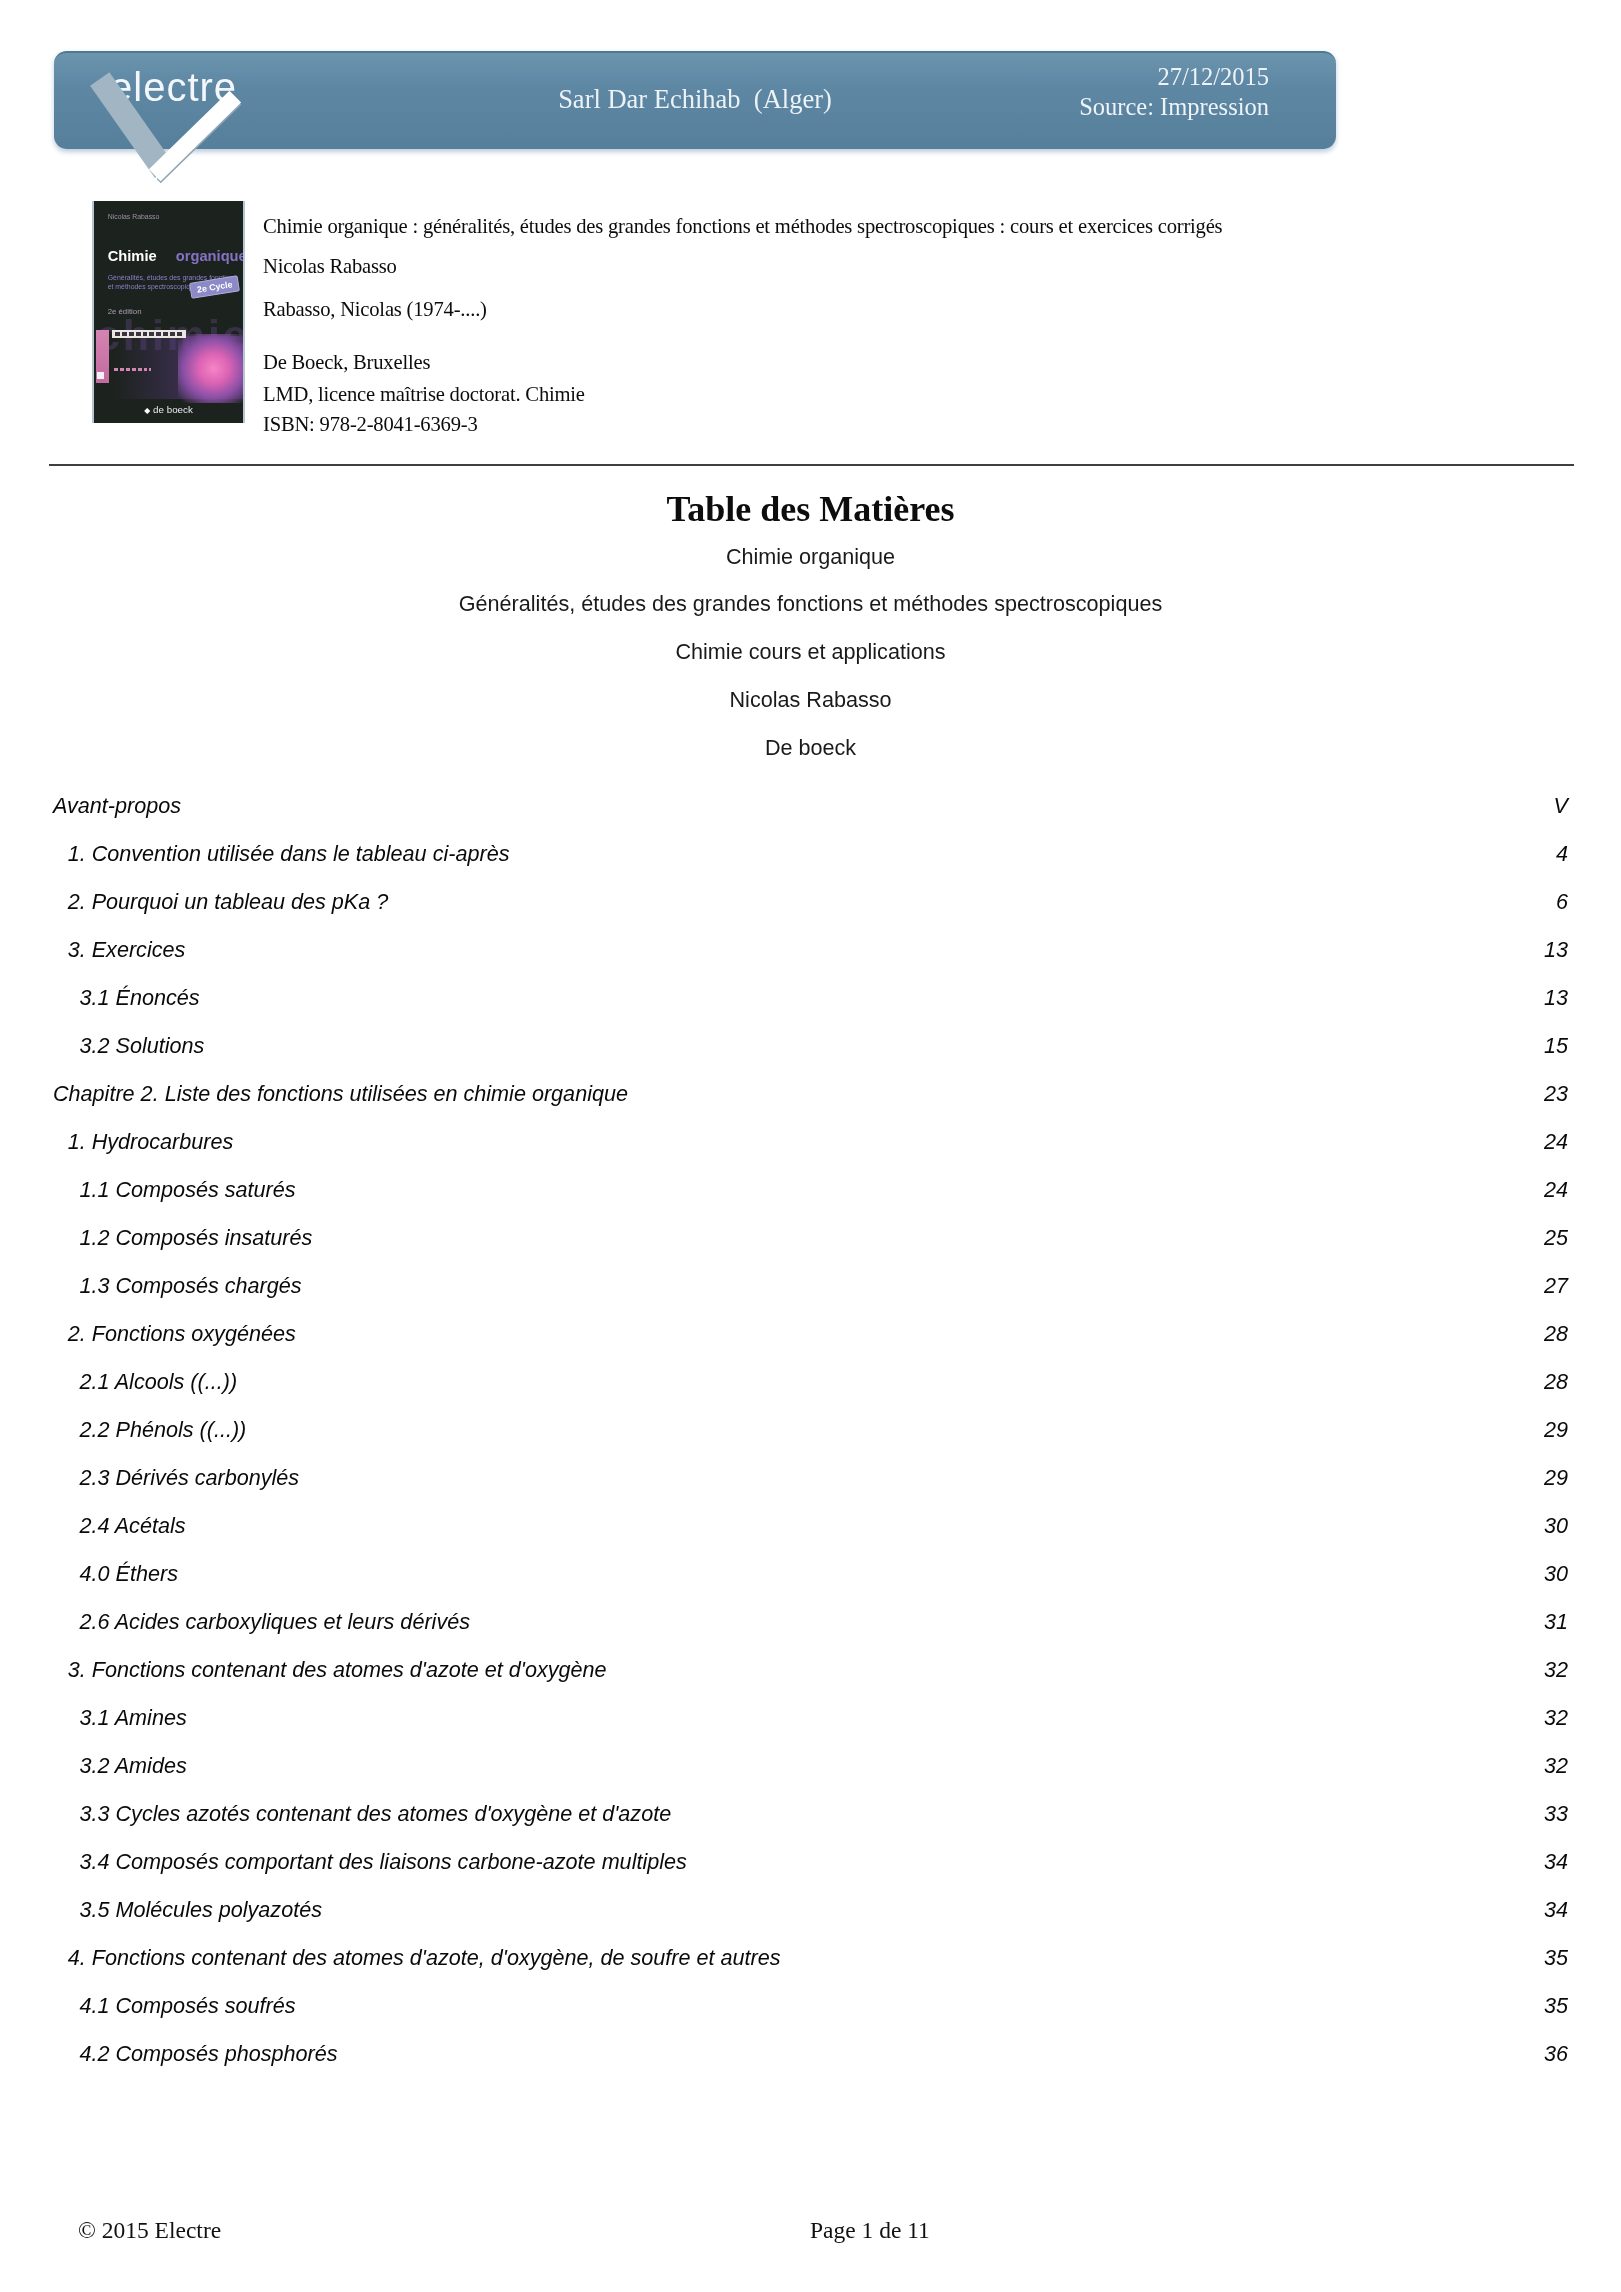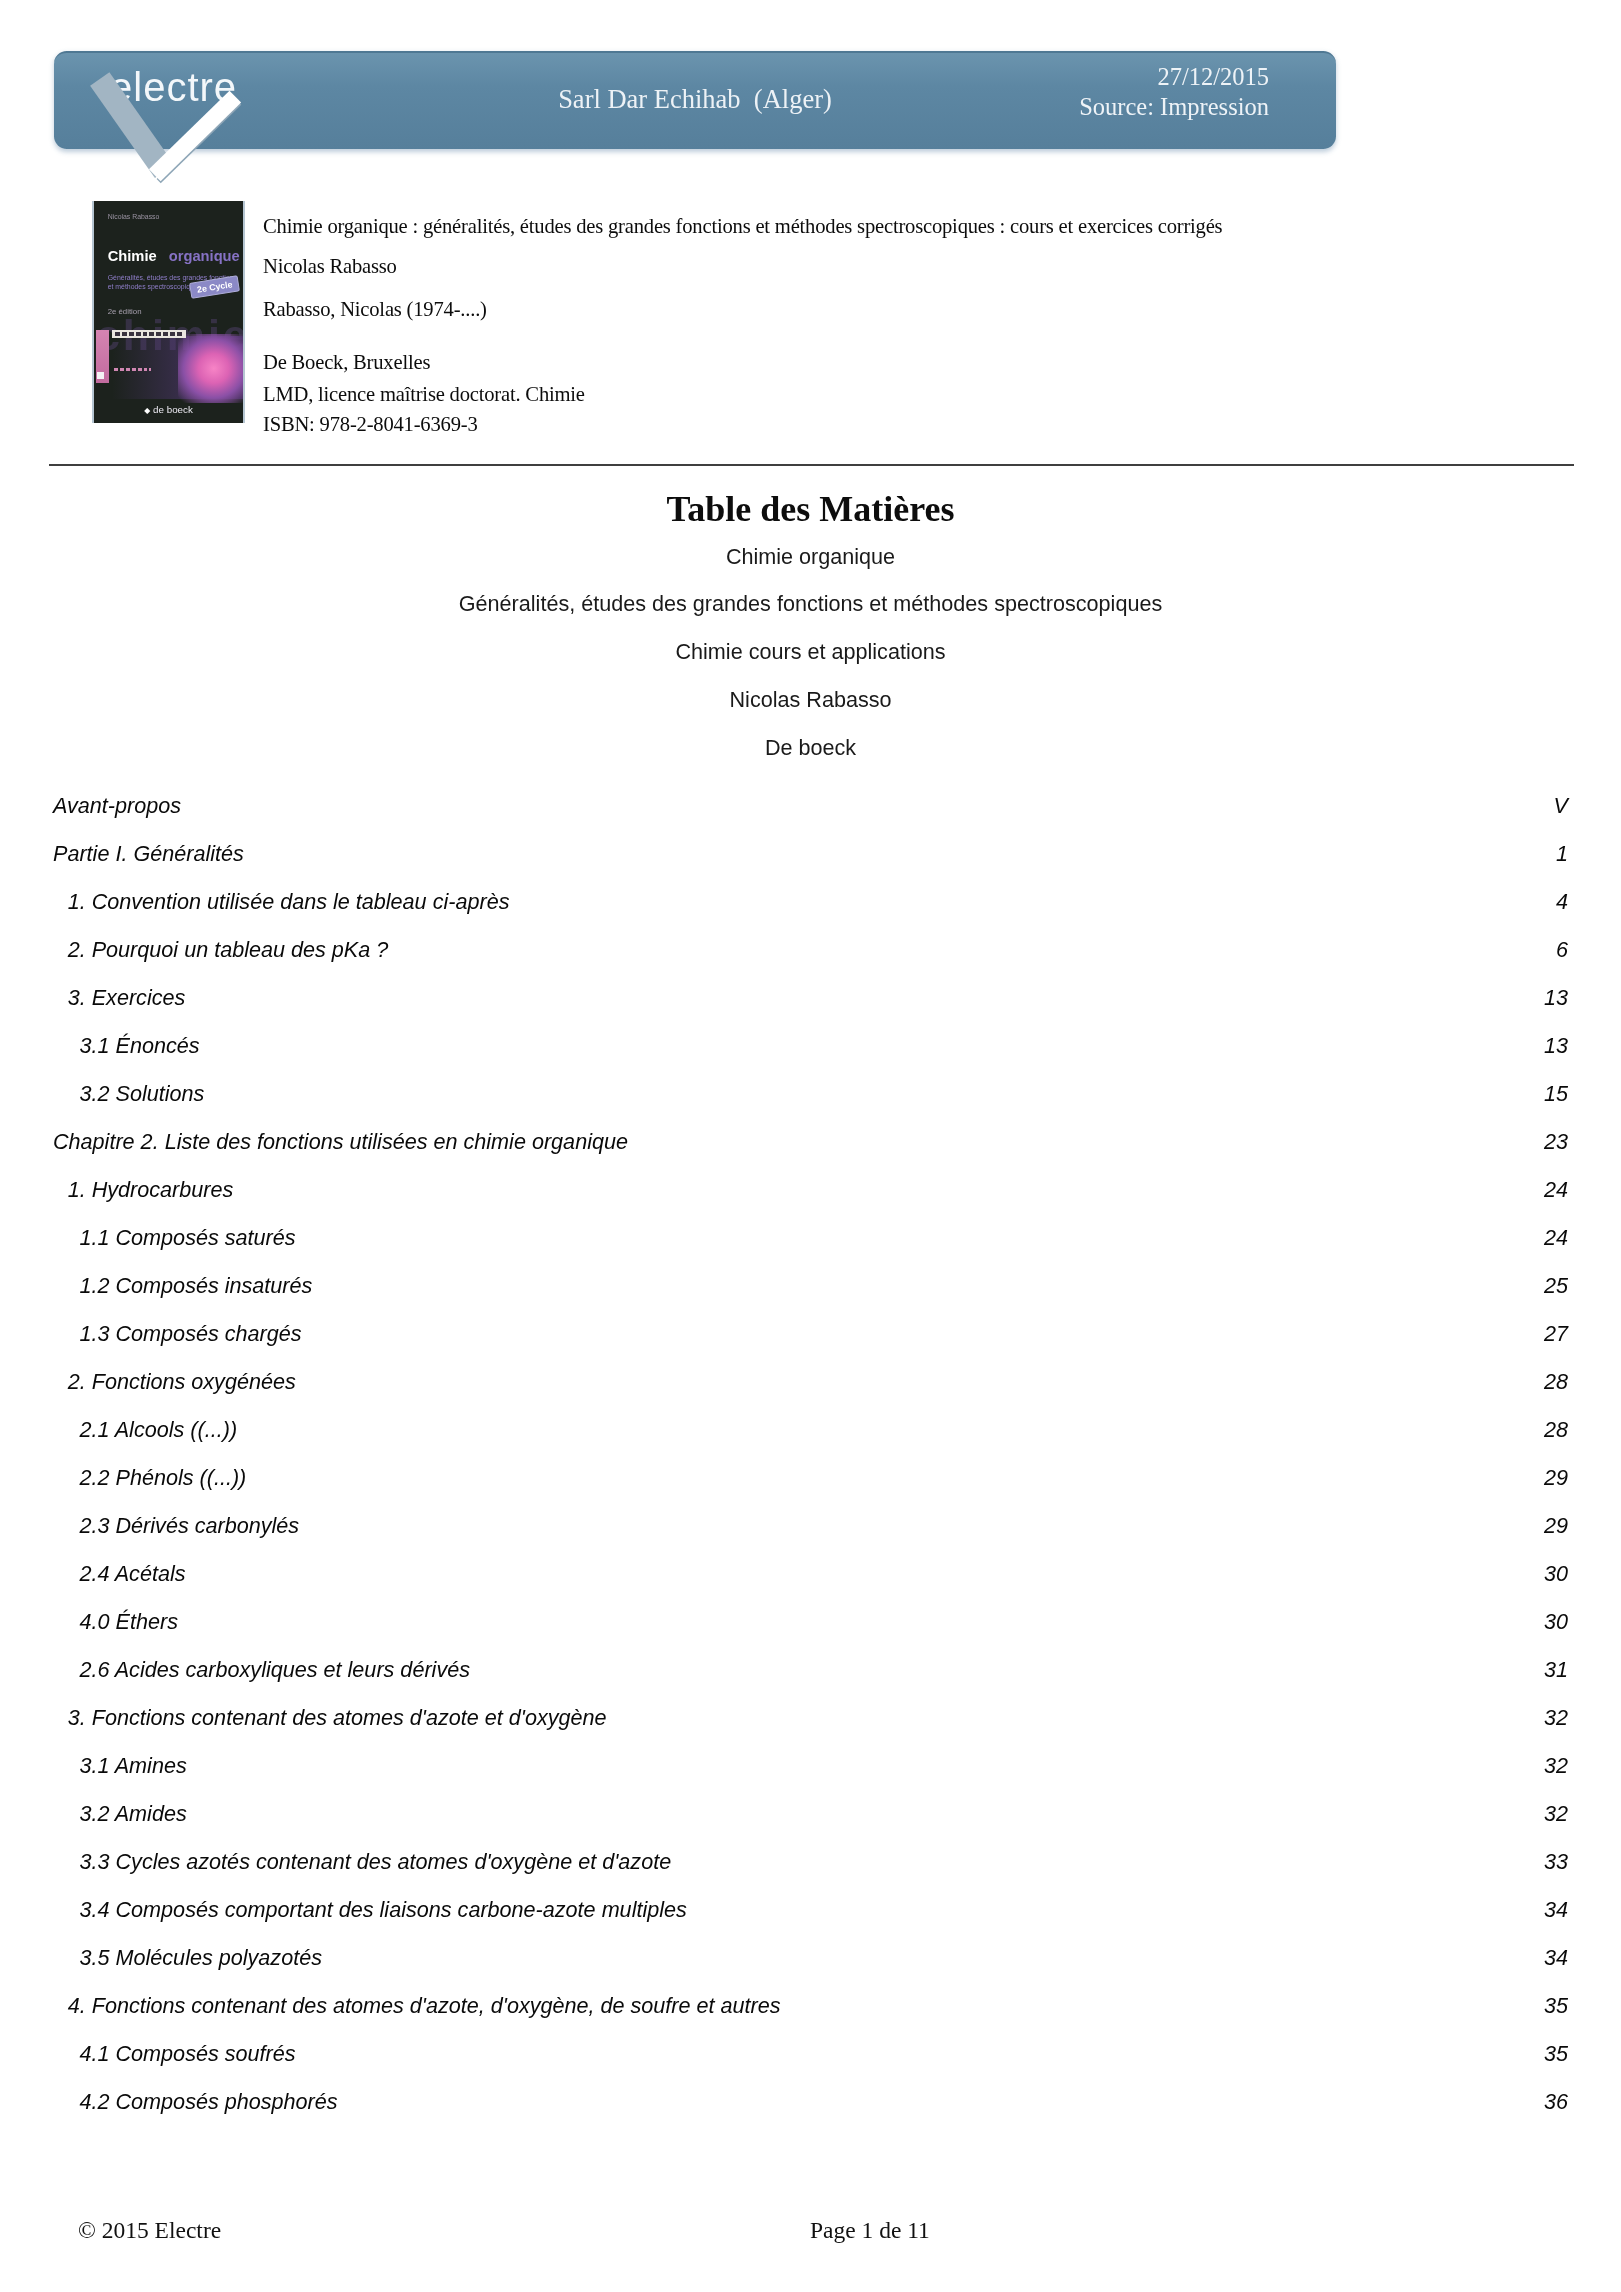--- a/index.html
+++ b/index.html
@@ -31,21 +31,21 @@
   #logo-check{left:86px;top:73px;width:167px;height:118px;overflow:visible;z-index:3;}
 
   
   #cover{
     left:92px;top:201px;width:149px;height:222px;background:#1c221d;
     border-left:2.9px solid #b6c6d2;border-right:2.9px solid #b6c6d2;overflow:hidden;
   }
   #cover .c-author{left:13.7px;top:11.8px;font-size:6.9px;color:#9a93a2;}
   #cover .c-title{left:13.7px;top:47px;font-size:14.7px;font-weight:bold;white-space:nowrap;}
   #cover .c-title .w{color:#ffffff;}
-  #cover .c-title .p{color:#8672c4;margin-left:8px;}
+  #cover .c-title .p{color:#8672c4;margin-left:15px;}
   #cover .c-sub{left:13.7px;top:73px;font-size:6.9px;line-height:8.8px;color:#8f7ec9;}
   #cover .c-badge{
     left:96px;top:78px;transform:rotate(-9deg);background:#8b89c6;color:#fff;
     border:1px solid #aeadd8;font-size:8.8px;font-weight:bold;padding:2px 5.9px;border-radius:2px;
   }
   #cover .c-edition{left:13.7px;top:106px;font-size:7.8px;color:#a7a0ae;}
   #cover .c-watermark{
     left:2px;top:110px;font-size:43px;font-weight:bold;letter-spacing:2.9px;
     color:rgba(115,85,160,0.30);white-space:nowrap;
   }
@@ -156,24 +156,20 @@
 <div class="abs subtitle" style="top:591px;">Généralités, études des grandes fonctions et méthodes spectroscopiques</div>
 <div class="abs subtitle" style="top:639px;">Chimie cours et applications</div>
 <div class="abs subtitle" style="top:687px;">Nicolas Rabasso</div>
 <div class="abs subtitle" style="top:735px;">De boeck</div>
 
 <div class="abs" id="toc-list">
     <div class="toc-row lvl0">
       <span class="toc-label">Avant-propos</span>
       <span class="toc-page">V</span>
     </div>
-    <div class="toc-row lvl0">
-      <span class="toc-label">Partie I. Généralités</span>
-      <span class="toc-page">1</span>
-    </div>
     <div class="toc-row lvl1">
       <span class="toc-label">1. Convention utilisée dans le tableau ci-après</span>
       <span class="toc-page">4</span>
     </div>
     <div class="toc-row lvl1">
       <span class="toc-label">2. Pourquoi un tableau des pKa ?</span>
       <span class="toc-page">6</span>
     </div>
     <div class="toc-row lvl1">
       <span class="toc-label">3. Exercices</span>

